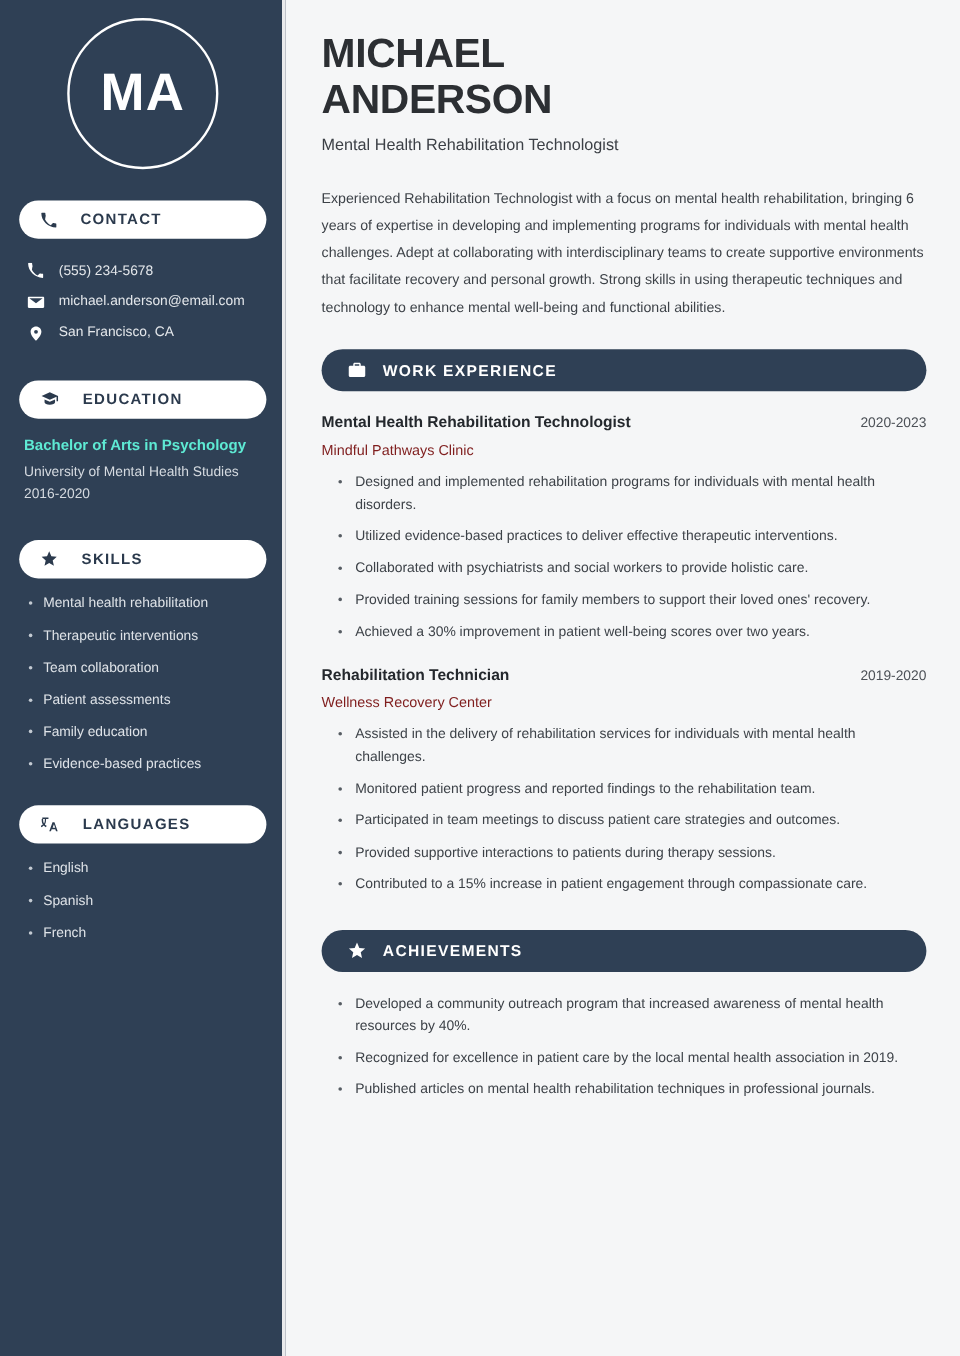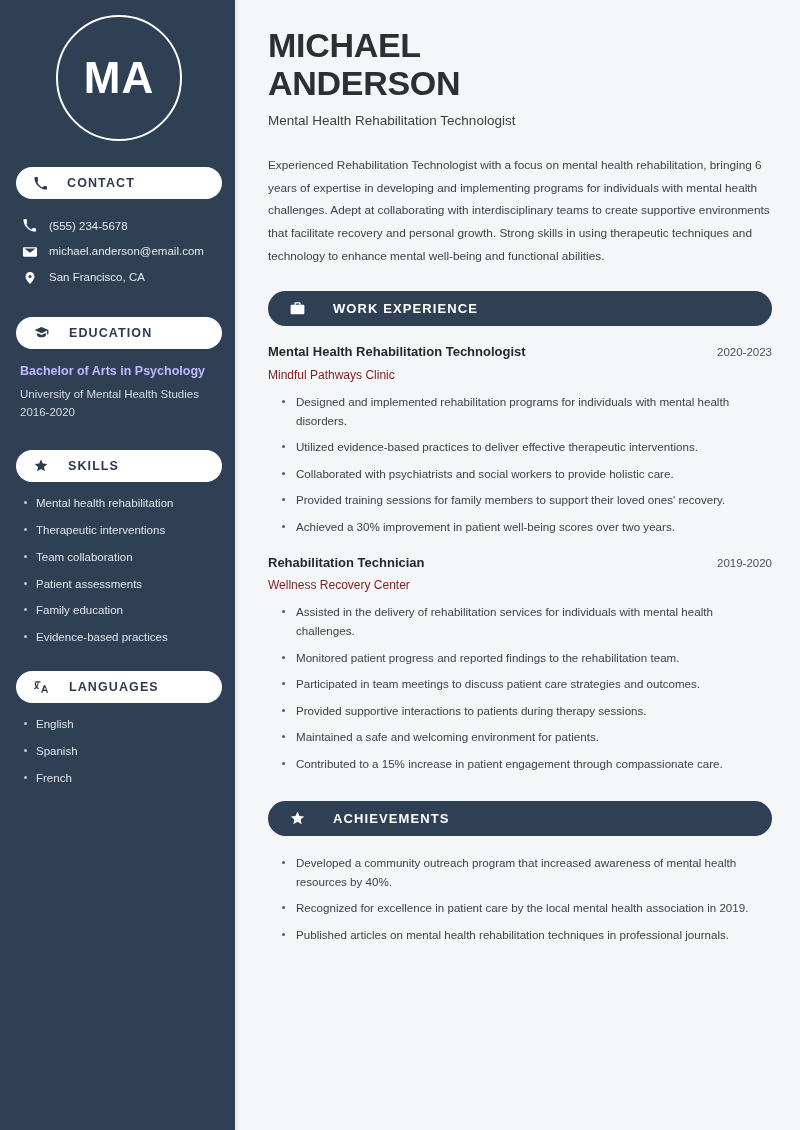--- a/index.html
+++ b/index.html
@@ -77,21 +77,21 @@
     color: #e4e7eb;
     padding: 5.5px 6px;
     line-height: 1.3;
   }
   .contact-row .ico { width: 15px; display: flex; justify-content: center; flex: 0 0 15px; }
 
   .edu-block { padding: 0 4px; margin-bottom: 28px; }
   .edu-degree {
     font-size: 12.5px;
     font-weight: 700;
-    color: #c4b5fd;
+    color: #5eead4;
     margin-bottom: 7px;
     line-height: 1.3;
   }
   .edu-school {
     font-size: 11.5px;
     color: #d5dae0;
     line-height: 1.55;
   }
   .edu-years {
     font-size: 11.5px;
@@ -142,21 +142,21 @@
     font-size: 11.8px;
     color: #3d4248;
     line-height: 1.92;
     margin-bottom: 24px;
     max-width: 505px;
   }
 
   .sec-pill {
     display: flex;
     align-items: center;
-    gap: 28px;
+    gap: 14px;
     background: #2f4055;
     color: #ffffff;
     border-radius: 999px;
     height: 35px;
     padding: 0 22px;
     font-size: 13px;
     font-weight: 700;
     letter-spacing: 1.1px;
     margin-bottom: 18px;
   }
@@ -342,21 +342,20 @@
       <div class="job-head">
         <div class="job-role">Rehabilitation Technician</div>
         <div class="job-dates">2019-2020</div>
       </div>
       <div class="job-company">Wellness Recovery Center</div>
       <ul class="bullets">
         <li>Assisted in the delivery of rehabilitation services for individuals with mental health challenges.</li>
         <li>Monitored patient progress and reported findings to the rehabilitation team.</li>
         <li>Participated in team meetings to discuss patient care strategies and outcomes.</li>
         <li>Provided supportive interactions to patients during therapy sessions.</li>
-        <li>Maintained a safe and welcoming environment for patients.</li>
         <li>Contributed to a 15% increase in patient engagement through compassionate care.</li>
       </ul>
     </div>
 
     <div class="sec-gap"></div>
 
     <div class="sec-pill">
       <span class="ico">
         <svg width="15" height="15" viewBox="0 0 24 24" fill="#ffffff">
             <path d="M12 .8l3.1 7.1 7.7.7-5.8 5.1 1.7 7.5L12 17.3 5.3 21.2 7 13.7 1.2 8.6l7.7-.7L12 .8z"></path>

